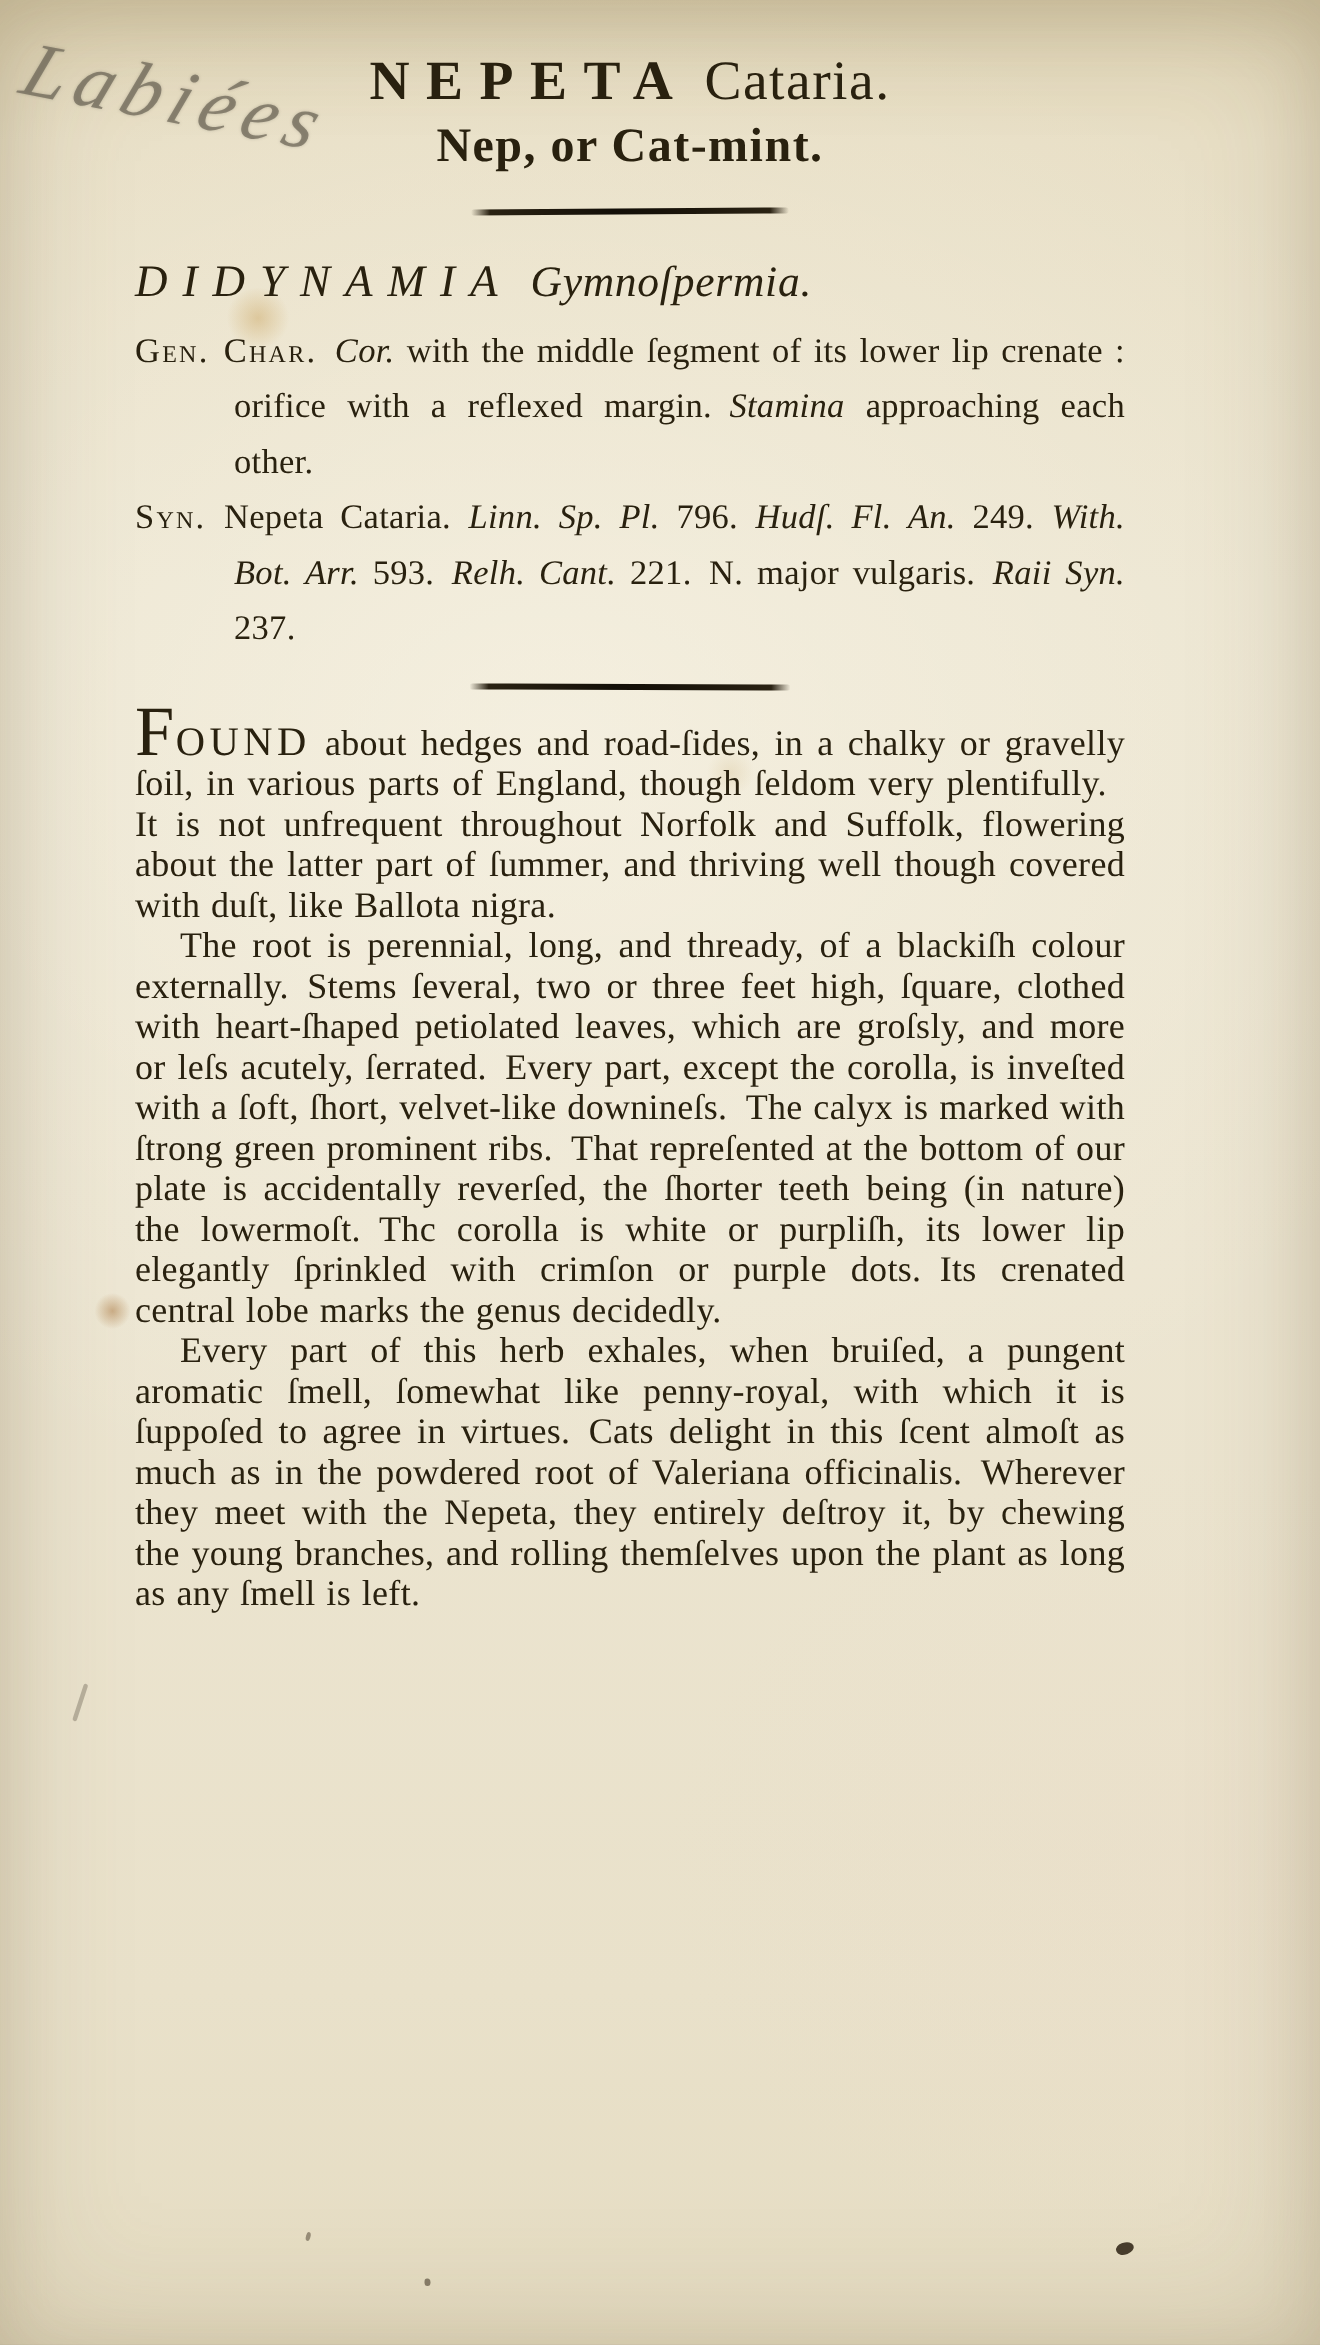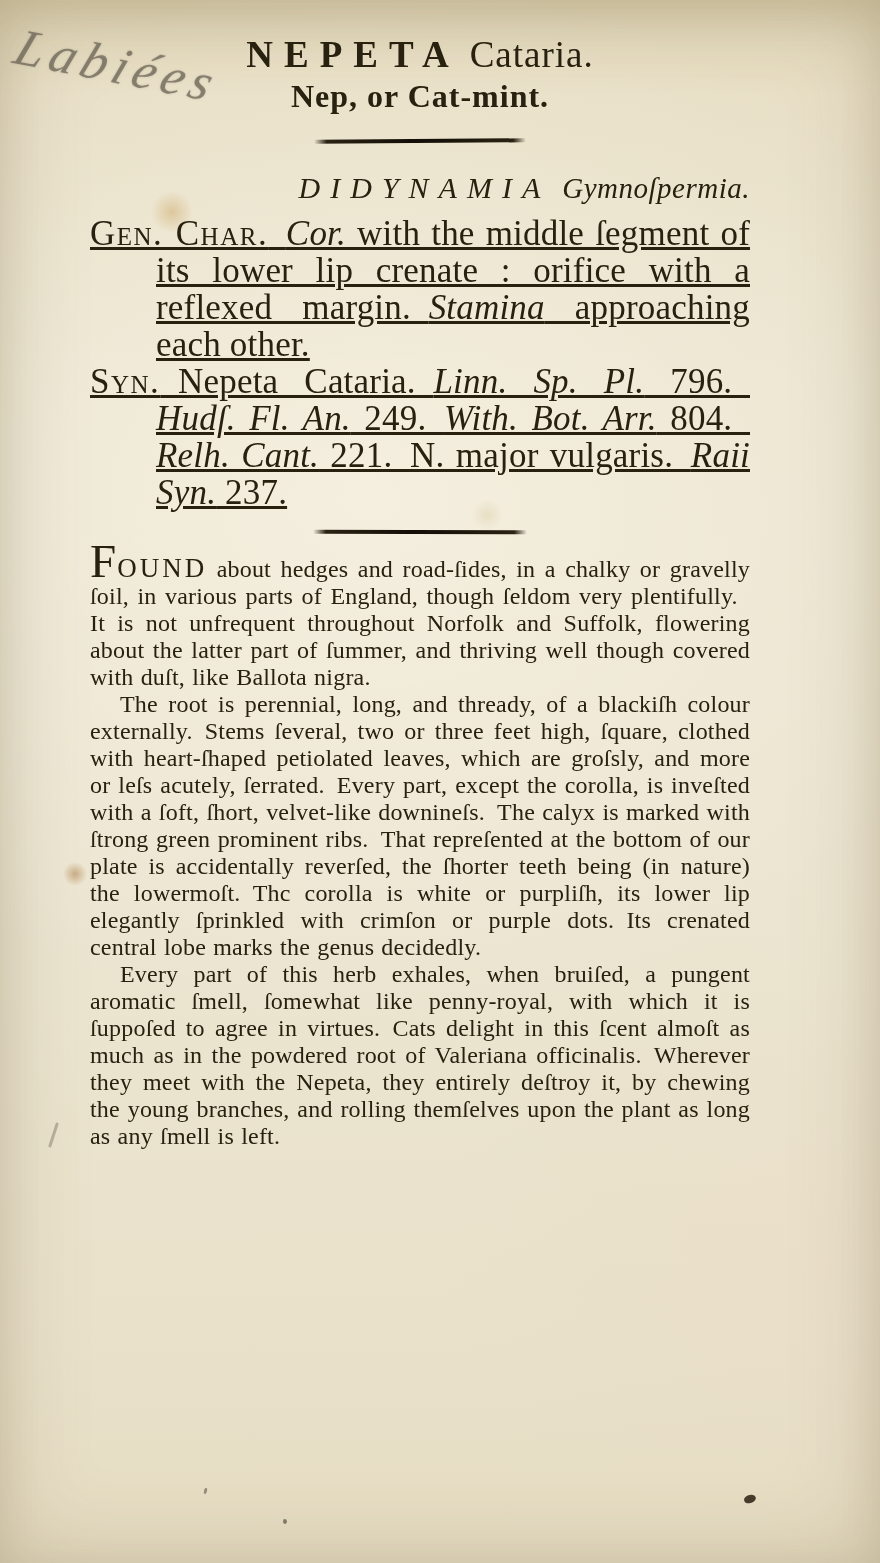--- a/index.html
+++ b/index.html
@@ -61,38 +61,37 @@
   }
   .rule {
     height: 4px;
     background: linear-gradient(90deg, rgba(30,24,14,0) 0%, #2a2213 6%, #130f08 45%, #171209 60%, #2a2213 94%, rgba(30,24,14,0) 100%);
     border-radius: 2px;
   }
   .rule-1 { width: 212px; margin: 23px auto 0; transform: rotate(-0.4deg); }
   .rule-2 { width: 214px; margin: 19px auto 0; transform: rotate(0.2deg); }
   .classification {
     margin-top: 25px;
-    text-align: right;
+    text-align: left;
     font-style: italic;
     font-size: 30px;
     line-height: 40px;
     white-space: nowrap;
   }
   .class-name { letter-spacing: 10px; }
   .order-name { letter-spacing: 0.5px; margin-left: 12px; font-size: 29px; }
   
   .sections { margin-top: 7px; }
   .section {
-    font-size: 35px;
+    font-size: 23px;
     line-height: 37px;
     text-align: justify;
     padding-left: 66px;
     text-indent: -66px;
     letter-spacing: 0.2px;
-    text-decoration: underline;
   }
   .section .sc { font-variant: small-caps; letter-spacing: 1.5px; }
   .it { font-style: italic; }
   
   .body-text { margin-top: 21px; }
   .paragraph {
     font-size: 24px;
     line-height: 27px;
     text-align: justify;
     letter-spacing: 0.2px;
@@ -151,21 +150,21 @@
     <div class="subtitle">Nep, or Cat-mint.</div>
 
     <div class="rule rule-1"></div>
 
     <div class="classification">
       <span class="class-name">DIDYNAMIA</span><span class="order-name">Gymnoſpermia.</span>
     </div>
 
     <div class="sections">
       <div class="section"><span class="sc">Gen. Char.</span><span> </span><span class="it">Cor.</span><span> with the middle ſegment of its lower lip crenate : orifice with a reflexed margin. </span><span class="it">Stamina</span><span> approaching each other.</span></div>
-      <div class="section"><span class="sc">Syn.</span><span> Nepeta Cataria. </span><span class="it">Linn. Sp. Pl.</span><span> 796. </span><span class="it">Hudſ. Fl. An.</span><span> 249. </span><span class="it">With. Bot. Arr.</span><span> 804. </span><span class="it">Relh. Cant.</span><span> 221. N. major vulgaris. </span><span class="it">Raii Syn.</span><span> 237.</span></div>
+      <div class="section"><span class="sc">Syn.</span><span> Nepeta Cataria. </span><span class="it">Linn. Sp. Pl.</span><span> 796. </span><span class="it">Hudſ. Fl. An.</span><span> 249. </span><span class="it">With. Bot. Arr.</span><span> 593. </span><span class="it">Relh. Cant.</span><span> 221. N. major vulgaris. </span><span class="it">Raii Syn.</span><span> 237.</span></div>
     </div>
 
     <div class="rule rule-2"></div>
 
     <div class="body-text">
       <p class="paragraph"><span class="initial">F</span><span class="lead-caps">OUND</span><span> about hedges and road-ſides, in a chalky or gravelly ſoil, in various parts of England, though ſeldom very plentifully. It is not unfrequent throughout Norfolk and Suffolk, flowering about the latter part of ſummer, and thriving well though covered with duſt, like Ballota nigra.</span></p>
       <p class="paragraph indented">The root is perennial, long, and thready, of a blackiſh colour externally. Stems ſeveral, two or three feet high, ſquare, clothed with heart-ſhaped petiolated leaves, which are groſsly, and more or leſs acutely, ſerrated. Every part, except the corolla, is inveſted with a ſoft, ſhort, velvet-like downineſs. The calyx is marked with ſtrong green prominent ribs. That repreſented at the bottom of our plate is accidentally reverſed, the ſhorter teeth being (in nature) the lowermoſt. Thc corolla is white or purpliſh, its lower lip elegantly ſprinkled with crimſon or purple dots. Its crenated central lobe marks the genus decidedly.</p>
       <p class="paragraph indented">Every part of this herb exhales, when bruiſed, a pungent aromatic ſmell, ſomewhat like penny-royal, with which it is ſuppoſed to agree in virtues. Cats delight in this ſcent almoſt as much as in the powdered root of Valeriana officinalis. Wherever they meet with the Nepeta, they entirely deſtroy it, by chewing the young branches, and rolling themſelves upon the plant as long as any ſmell is left.</p>
     </div>
 

